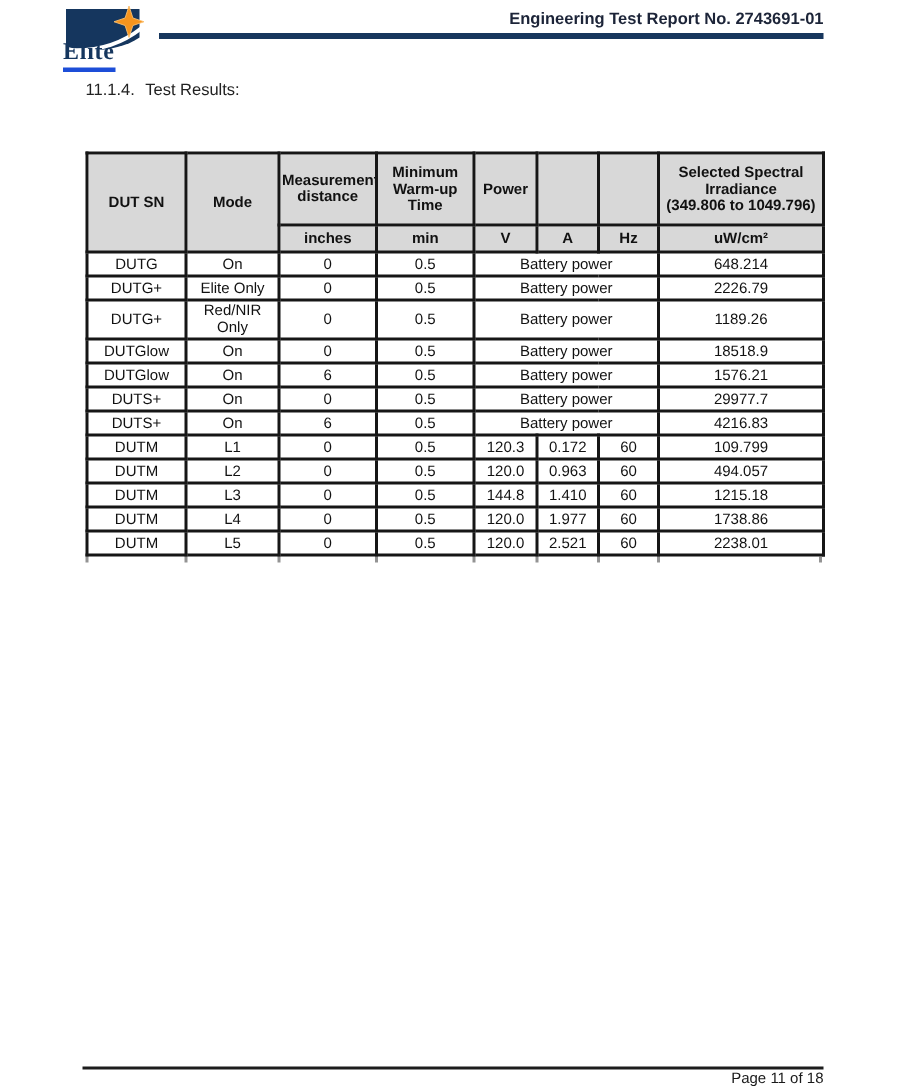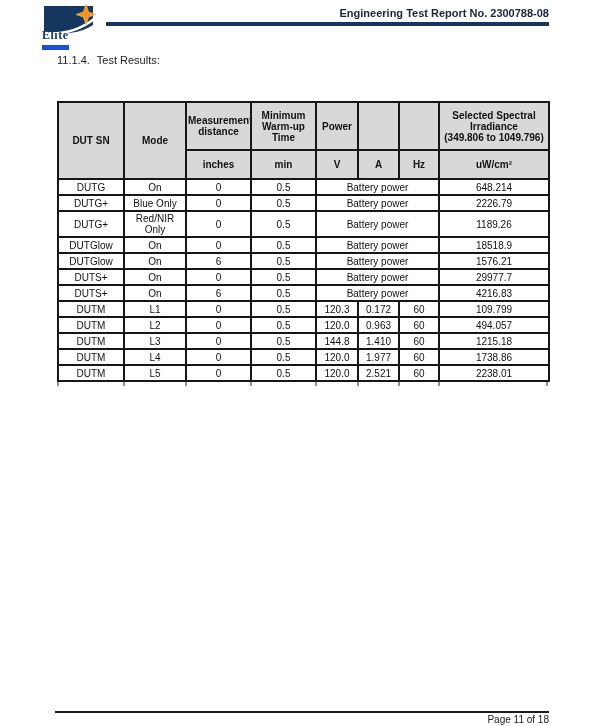--- a/index.html
+++ b/index.html
@@ -13,23 +13,23 @@
     color: #1a1a1a;
     overflow: hidden;
   }
 
   
   .logo { position: absolute; left: 40px; top: 4px; width: 64px; height: 44px; }
   .logo svg { position: absolute; left: 0; top: 0; }
   .logo-text {
     position: absolute; left: 2px; top: 21px;
     font-family: "Liberation Serif", serif;
-    font-size: 12px; font-weight: bold;
+    font-size: 16px; font-weight: bold;
     color: #15365e; letter-spacing: 0.5px;
-    border-bottom: 5px solid #1d4ed8;
+    border-bottom: 3px solid #1d4ed8;
     line-height: 20px; padding-bottom: 0px;
   }
   .header-rule {
     position: absolute; left: 106px; right: 51px; top: 22px; height: 4px;
     background: #17365d;
   }
   .report-title {
     position: absolute; right: 51px; top: 7px;
     font-size: 11px; font-weight: bold; color: #1c2438;
     white-space: nowrap;
@@ -52,21 +52,21 @@
     border-collapse: collapse; table-layout: fixed;
     width: 491px; font-size: 10px; color: #111;
   }
   table.results th, table.results td {
     border: 2px solid #161616;
     text-align: center; vertical-align: middle;
     padding: 1px 1px; overflow: hidden;
   }
   table.results thead th { background: #d8d8d8; font-weight: bold; }
   tr.hdr-main { height: 48px; }
-  tr.hdr-units { height: 29px; }
+  tr.hdr-units { height: 18px; }
   table.results tbody tr { height: 16px; }
   .irr-range { display: block; }
   
   .stub-row { position: absolute; left: 0; top: 100%; width: 491px; height: 4px; }
   .stub-row span { position: absolute; top: 0; width: 2px; height: 4px; background: #3a3a3a; opacity: 0.55; }
 
   
   .footer-rule {
     position: absolute; left: 55px; right: 51px; top: 711px; height: 2px;
     background: #1c1c1c;
@@ -83,21 +83,21 @@
 
   <div class="logo">
     <svg width="64" height="44" viewBox="0 0 64 44">
       <path d="M4,2 L53,2 L53,21 C40,30 18,31.5 4,27 Z" fill="#15365e"></path>
       <path d="M2,29 C22,31 40,26 54,15" stroke="#ffffff" stroke-width="2.6" fill="none"></path>
       <polygon points="46,0 48.6,8 56,10.5 48.6,13 46,21 43.4,13 36,10.5 43.4,8" fill="#f7941d" stroke="#fbc171" stroke-width="0.6"></polygon>
     </svg>
     <span class="logo-text">Elite</span>
   </div>
   <div class="header-rule"></div>
-  <div class="report-title">Engineering Test Report No. 2300788-08</div>
+  <div class="report-title">Engineering Test Report No. 2743691-01</div>
 
   <div class="section-heading">
     <span class="num">11.1.4.</span><span>Test Results:</span>
   </div>
 
   <div class="table-wrap">
     <table class="results">
       <colgroup>
         <col style="width:66px">
           <col style="width:62px">
@@ -135,21 +135,21 @@
           <tr>
             <td>DUTG</td>
             <td>On</td>
             <td>0</td>
             <td>0.5</td>
             <td colspan="3">Battery power</td>
             <td>648.214</td>
           </tr>
           <tr>
             <td>DUTG+</td>
-            <td>Blue Only</td>
+            <td>Elite Only</td>
             <td>0</td>
             <td>0.5</td>
             <td colspan="3">Battery power</td>
             <td>2226.79</td>
           </tr>
           <tr>
             <td>DUTG+</td>
             <td>Red/NIR Only</td>
             <td>0</td>
             <td>0.5</td>

